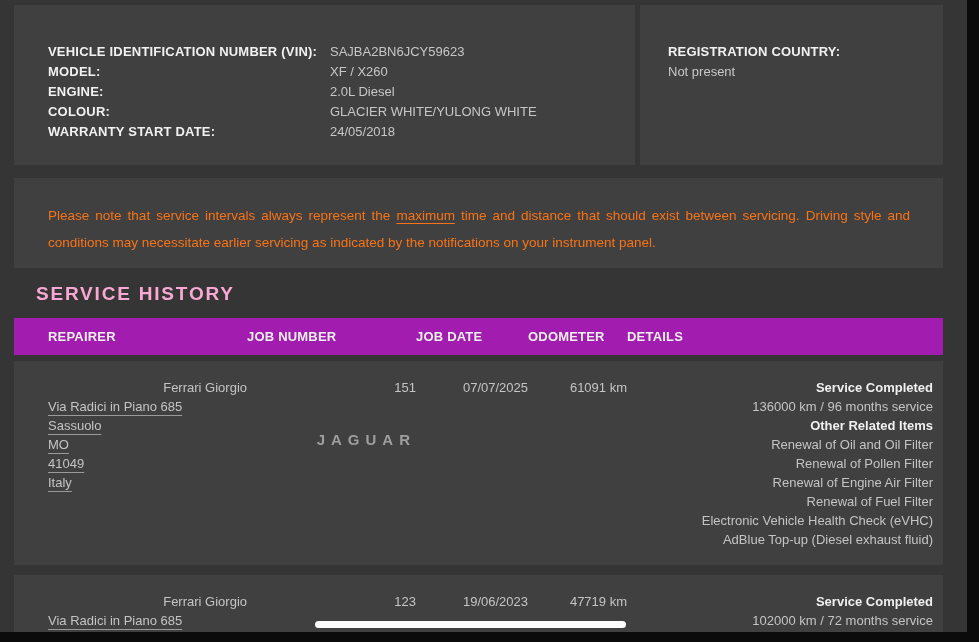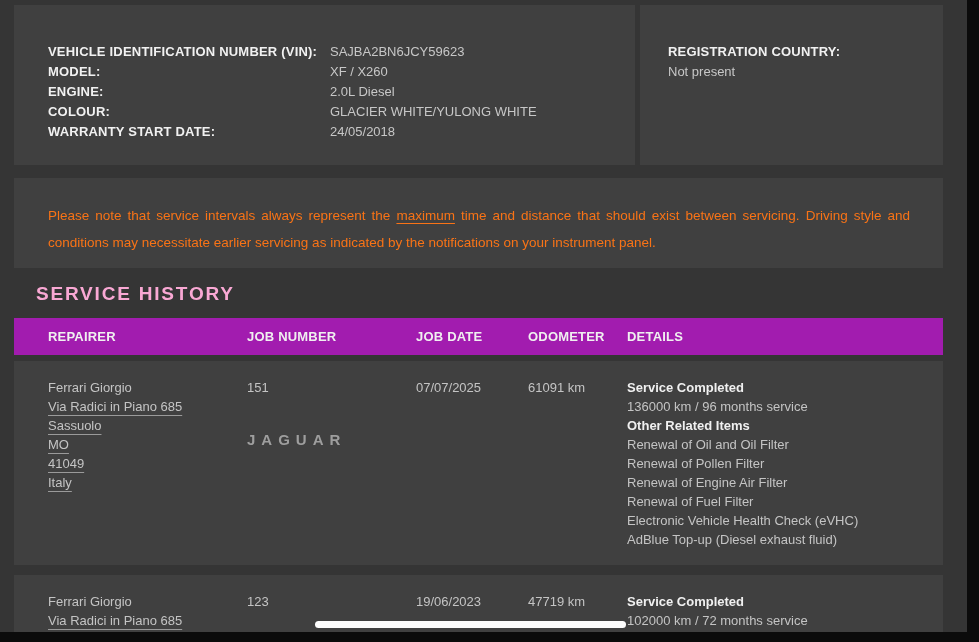--- a/index.html
+++ b/index.html
@@ -76,21 +76,21 @@
 
   .service-row {
     left: 14px; width: 929px;
     padding: 17px 10px 0 34px;
     line-height: 19px;
     overflow: hidden;
   }
   .row1 { top: 361px; height: 204px; }
   .row2 { top: 575px; height: 57px; }
 
-  .cell { font-size: 13px; color: #c4c4c4; }
+  .cell { font-size: 13px; color: #c4c4c4; text-align: right; }
   .addr-line {
     display: block;
     width: max-content;
     text-decoration: underline;
     text-underline-offset: 4px;
     text-decoration-color: #9a9a9a;
     text-decoration-thickness: 1px;
   }
   .detail-line { display: block; }
   .detail-bold { font-weight: bold; color: #f0f0f0; }

